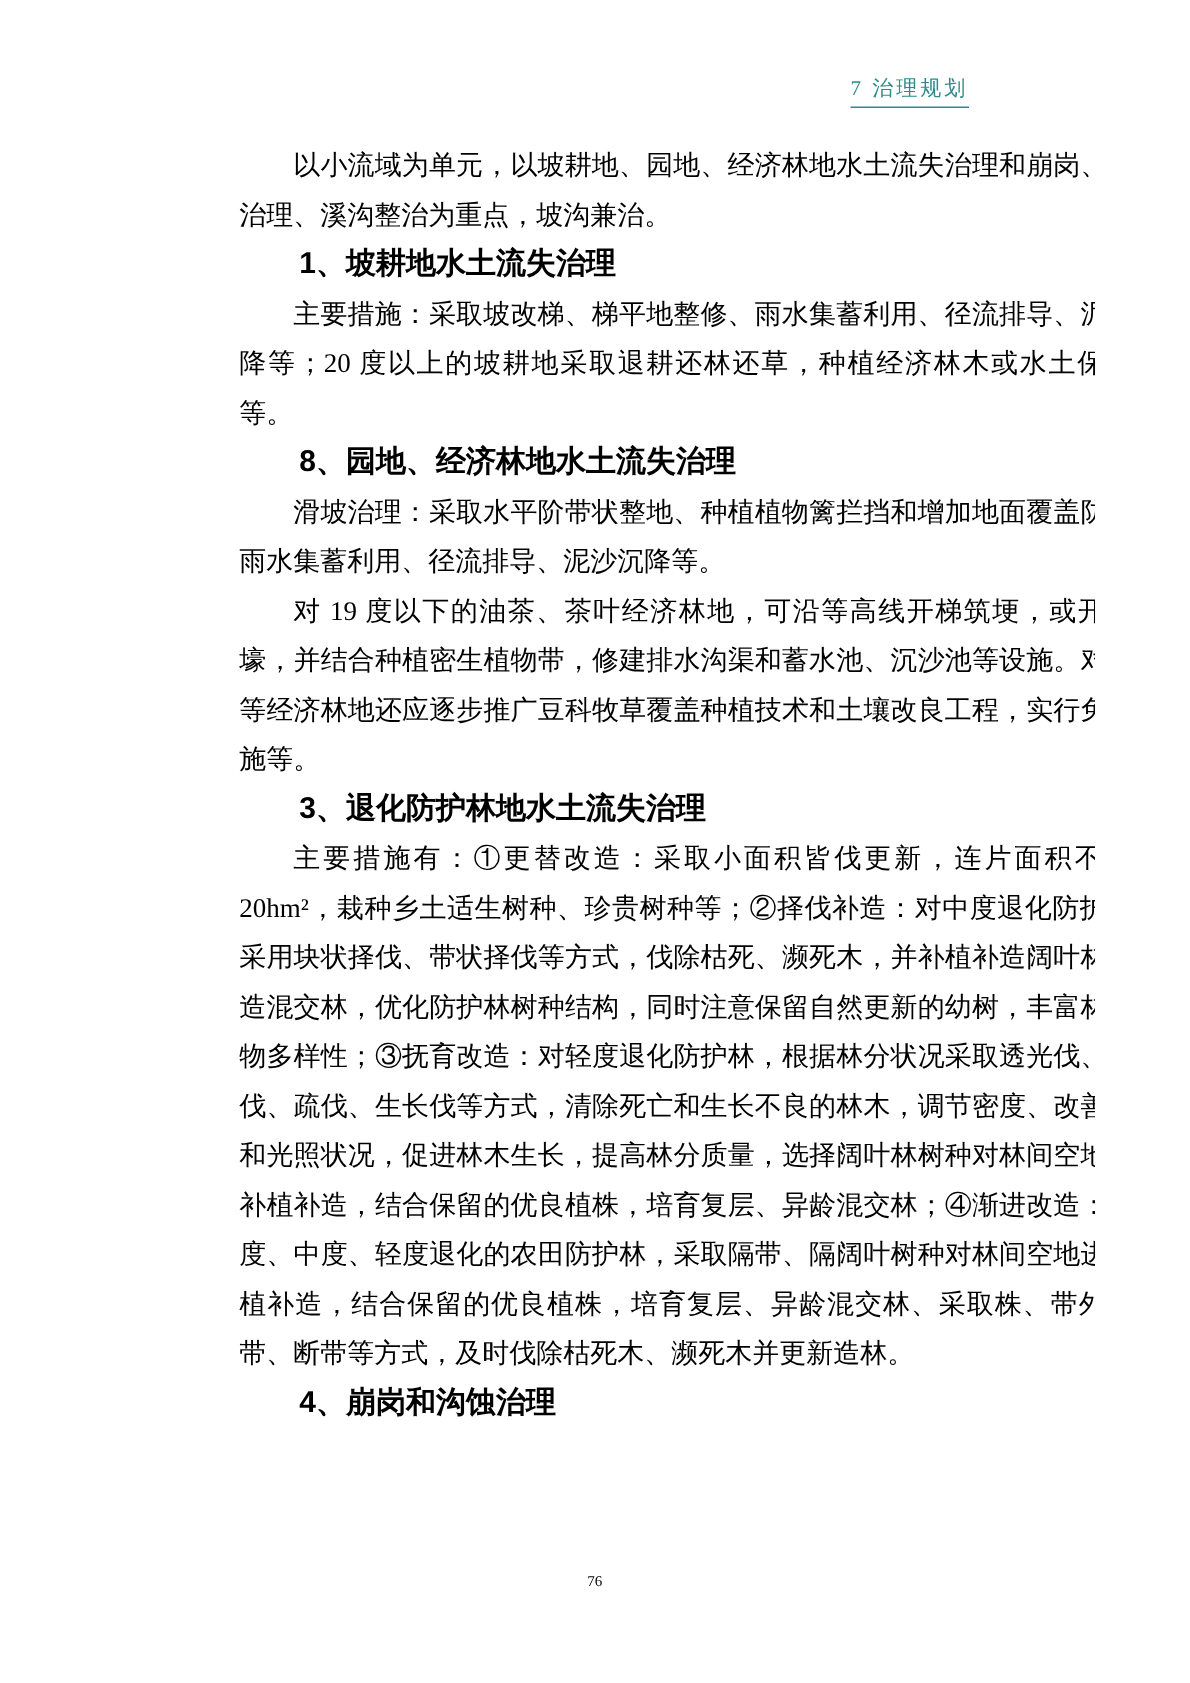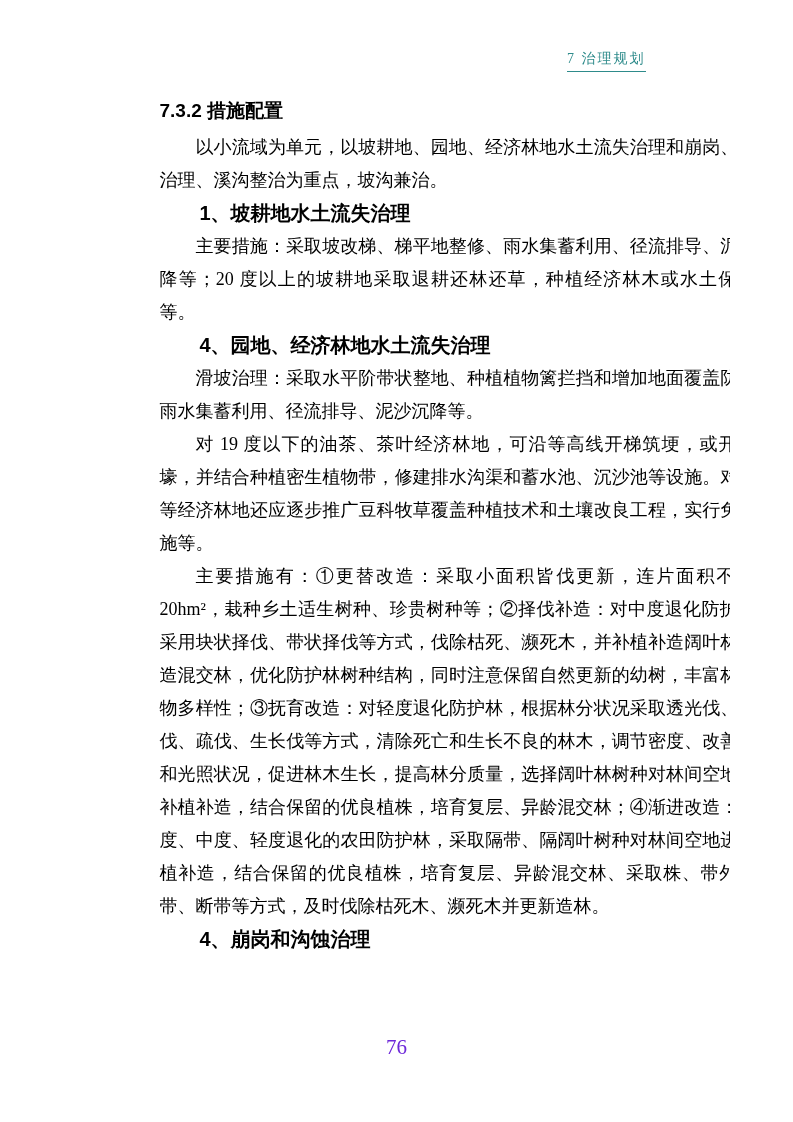--- a/index.html
+++ b/index.html
@@ -58,48 +58,48 @@
     text-indent: 2em;
     text-align: justify;
     text-justify: inter-ideograph;
   }
   .page-footer {
     position: absolute;
     bottom: 62px;
     left: 0;
     width: 100%;
     text-align: center;
-    font-size: 21px;
-    color: #6d28d9;
+    font-size: 10px;
+    color: #000000;
   }
 </style>
 </head>
 <body>
 
 <div class="page">
 
   <div class="page-header">
     <span class="chapter" style="color: rgb(46, 139, 139); border-bottom-color: rgb(46, 139, 139);">7  治理规划</span>
   </div>
 
   <div class="doc">
-    <h2 class="heading">7.3.2 措施配置</h2>
 
     <p class="para">以小流域为单元，以坡耕地、园地、经济林地水土流失治理和崩岗、滑坡治理、溪沟整治为重点，坡沟兼治。</p>
 
     <p class="sub">1、坡耕地水土流失治理</p>
 
     <p class="para">主要措施：采取坡改梯、梯平地整修、雨水集蓄利用、径流排导、泥沙沉降等；20 度以上的坡耕地采取退耕还林还草，种植经济林木或水土保持林等。</p>
 
-    <p class="sub">4、园地、经济林地水土流失治理</p>
+    <p class="sub">8、园地、经济林地水土流失治理</p>
 
     <p class="para">滑坡治理：采取水平阶带状整地、种植植物篱拦挡和增加地面覆盖防护、雨水集蓄利用、径流排导、泥沙沉降等。</p>
 
     <p class="para">对 19 度以下的油茶、茶叶经济林地，可沿等高线开梯筑埂，或开沟撩壕，并结合种植密生植物带，修建排水沟渠和蓄水池、沉沙池等设施。对油茶等经济林地还应逐步推广豆科牧草覆盖种植技术和土壤改良工程，实行免耕措施等。</p>
 
+    <p class="sub">3、退化防护林地水土流失治理</p>
 
     <p class="para">主要措施有：①更替改造：采取小面积皆伐更新，连片面积不超过 20hm²，栽种乡土适生树种、珍贵树种等；②择伐补造：对中度退化防护林，采用块状择伐、带状择伐等方式，伐除枯死、濒死木，并补植补造阔叶林，营造混交林，优化防护林树种结构，同时注意保留自然更新的幼树，丰富林分生物多样性；③抚育改造：对轻度退化防护林，根据林分状况采取透光伐、卫生伐、疏伐、生长伐等方式，清除死亡和生长不良的林木，调节密度、改善通风和光照状况，促进林木生长，提高林分质量，选择阔叶林树种对林间空地进行补植补造，结合保留的优良植株，培育复层、异龄混交林；④渐进改造：对重度、中度、轻度退化的农田防护林，采取隔带、隔阔叶树种对林间空地进行补植补造，结合保留的优良植株，培育复层、异龄混交林、采取株、带外、半带、断带等方式，及时伐除枯死木、濒死木并更新造林。</p>
 
     <p class="sub">4、崩岗和沟蚀治理</p>
   </div>
 
   <div class="page-footer">
     <span>76</span>
   </div>
 

